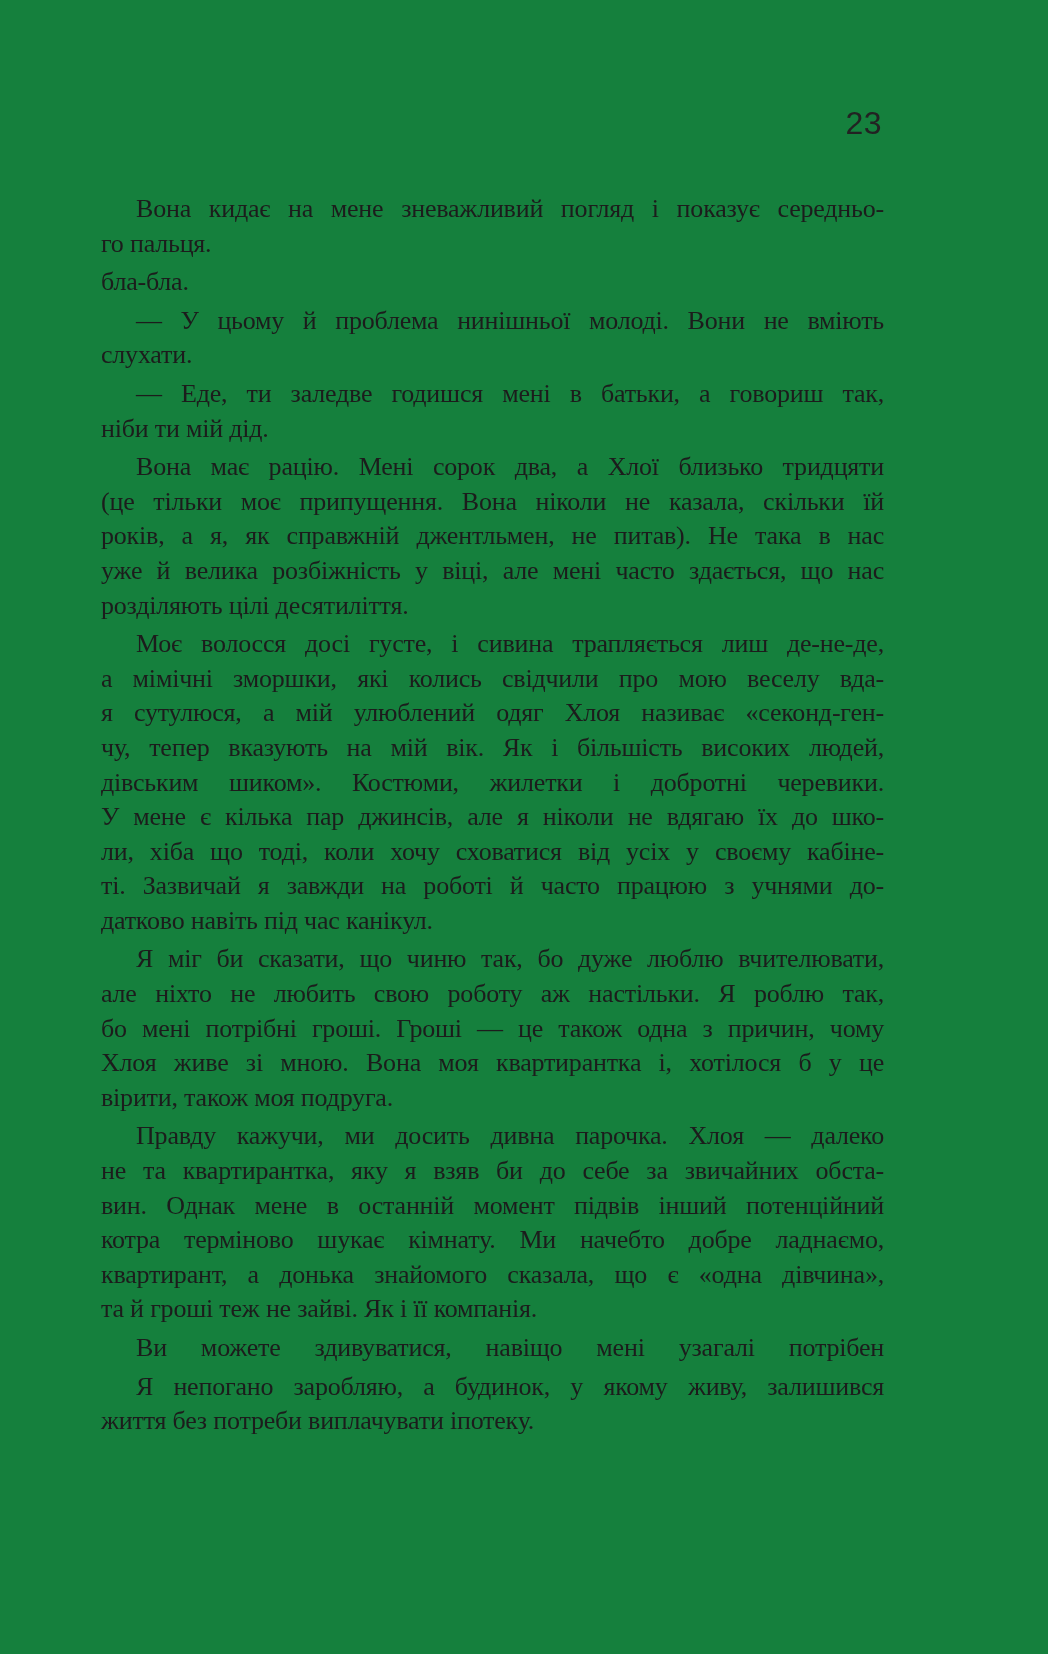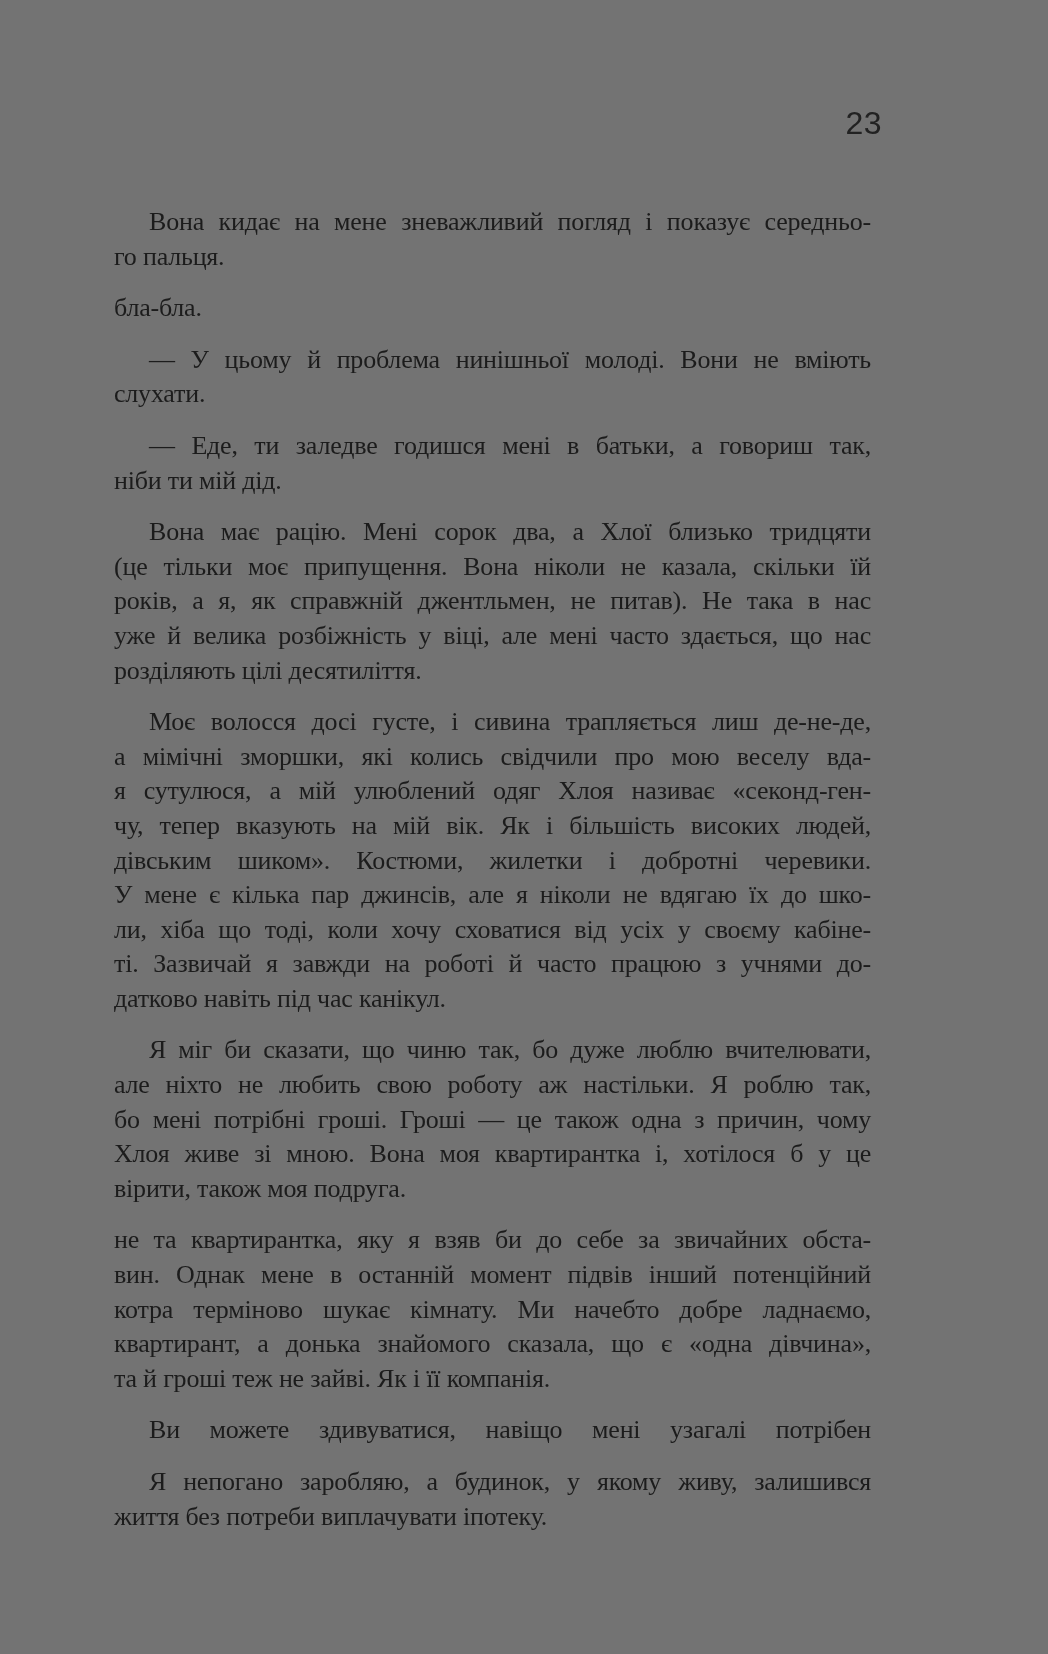--- a/index.html
+++ b/index.html
@@ -6,41 +6,41 @@
   body {
     width: 1048px;
     height: 1654px;
     background: #ffffff;
     font-family: "Liberation Serif", serif;
   }
   .page {
     position: relative;
     width: 1048px;
     height: 1654px;
-    background: #737373;
+    background: #15803d;
     overflow: hidden;
   }
   .pagenum {
     position: absolute;
     top: 107px;
     right: 166px;
     font-family: "Liberation Sans", sans-serif;
     font-size: 32px;
     line-height: 1;
     color: #222222;
     letter-spacing: 0.5px;
   }
   .body-text {
     position: absolute;
     top: 188px;
     left: 97px;
     width: 791px;
     color: #1c1c1c;
   }
-  .para { margin: 17px; padding: 0; }
+  .para { margin: 4px; padding: 0; }
   .line {
     font-size: 26px;
     line-height: 34.6px;
     letter-spacing: -0.2px;
     white-space: normal;
     text-align: justify;
     text-align-last: justify;
   }
   .line.first { padding-left: 35px; }
   .line.last  { text-align-last: left; }
@@ -85,20 +85,21 @@
         <div class="line last">датково навіть під час канікул.</div>
       </div>
       <div class="para">
         <div class="line first">Я міг би сказати, що чиню так, бо дуже люблю вчителювати,</div>
         <div class="line">але ніхто не любить свою роботу аж настільки. Я роблю так,</div>
         <div class="line">бо мені потрібні гроші. Гроші — це також одна з причин, чому</div>
         <div class="line">Хлоя живе зі мною. Вона моя квартирантка і, хотілося б у це</div>
         <div class="line last">вірити, також моя подруга.</div>
       </div>
       <div class="para">
+        <div class="line first">Правду кажучи, ми досить дивна парочка. Хлоя — далеко</div>
         <div class="line">не та квартирантка, яку я взяв би до себе за звичайних обста-</div>
         <div class="line">вин. Однак мене в останній момент підвів інший потенційний</div>
         <div class="line">котра терміново шукає кімнату. Ми начебто добре ладнаємо,</div>
         <div class="line">квартирант, а донька знайомого сказала, що є «одна дівчина»,</div>
         <div class="line last">та й гроші теж не зайві. Як і її компанія.</div>
       </div>
       <div class="para">
         <div class="line first">Ви можете здивуватися, навіщо мені узагалі потрібен</div>
       </div>
       <div class="para">

